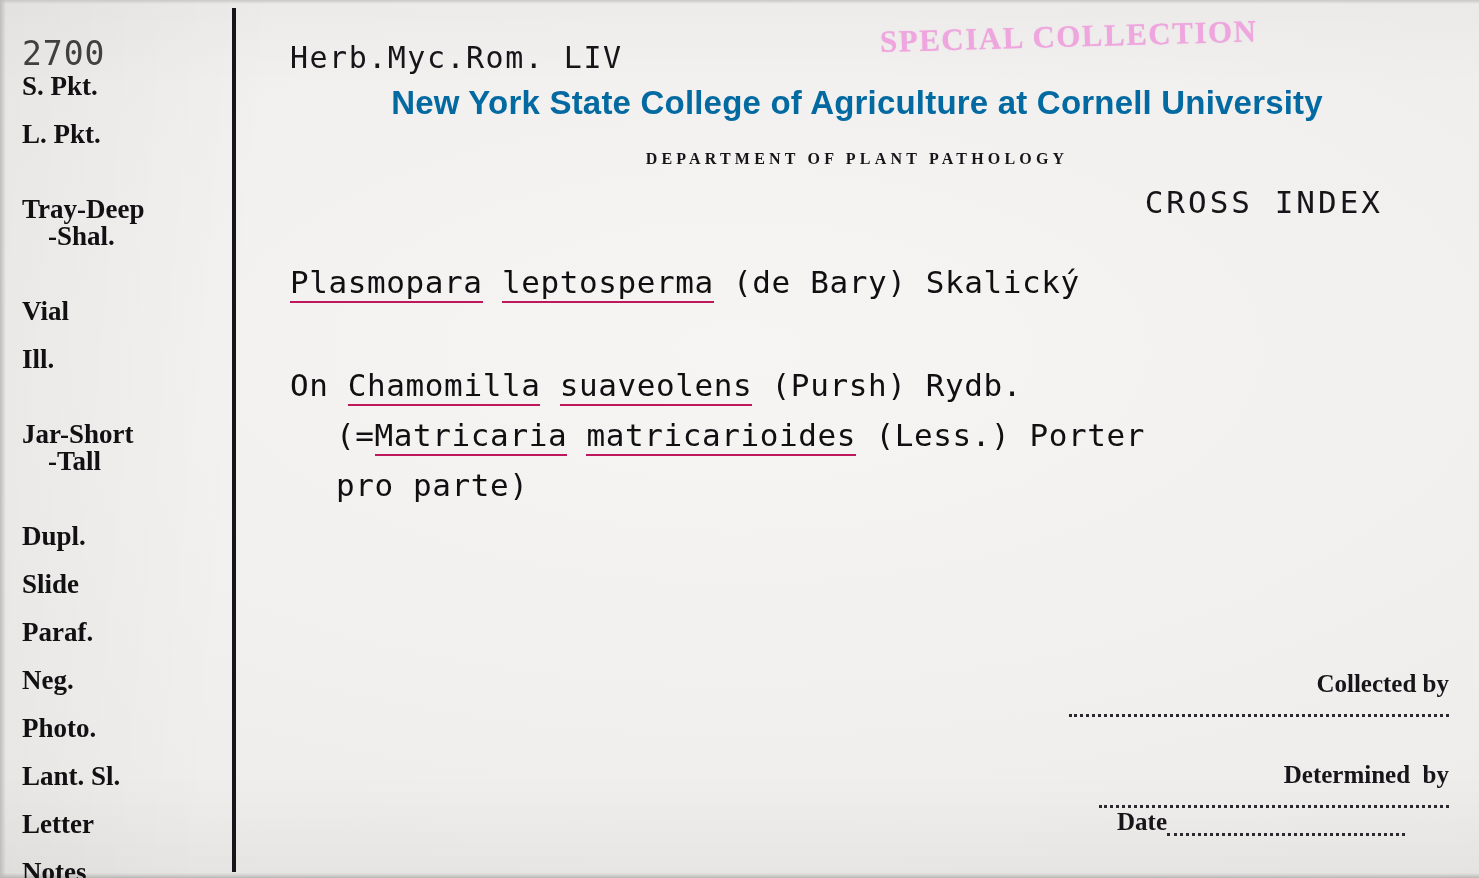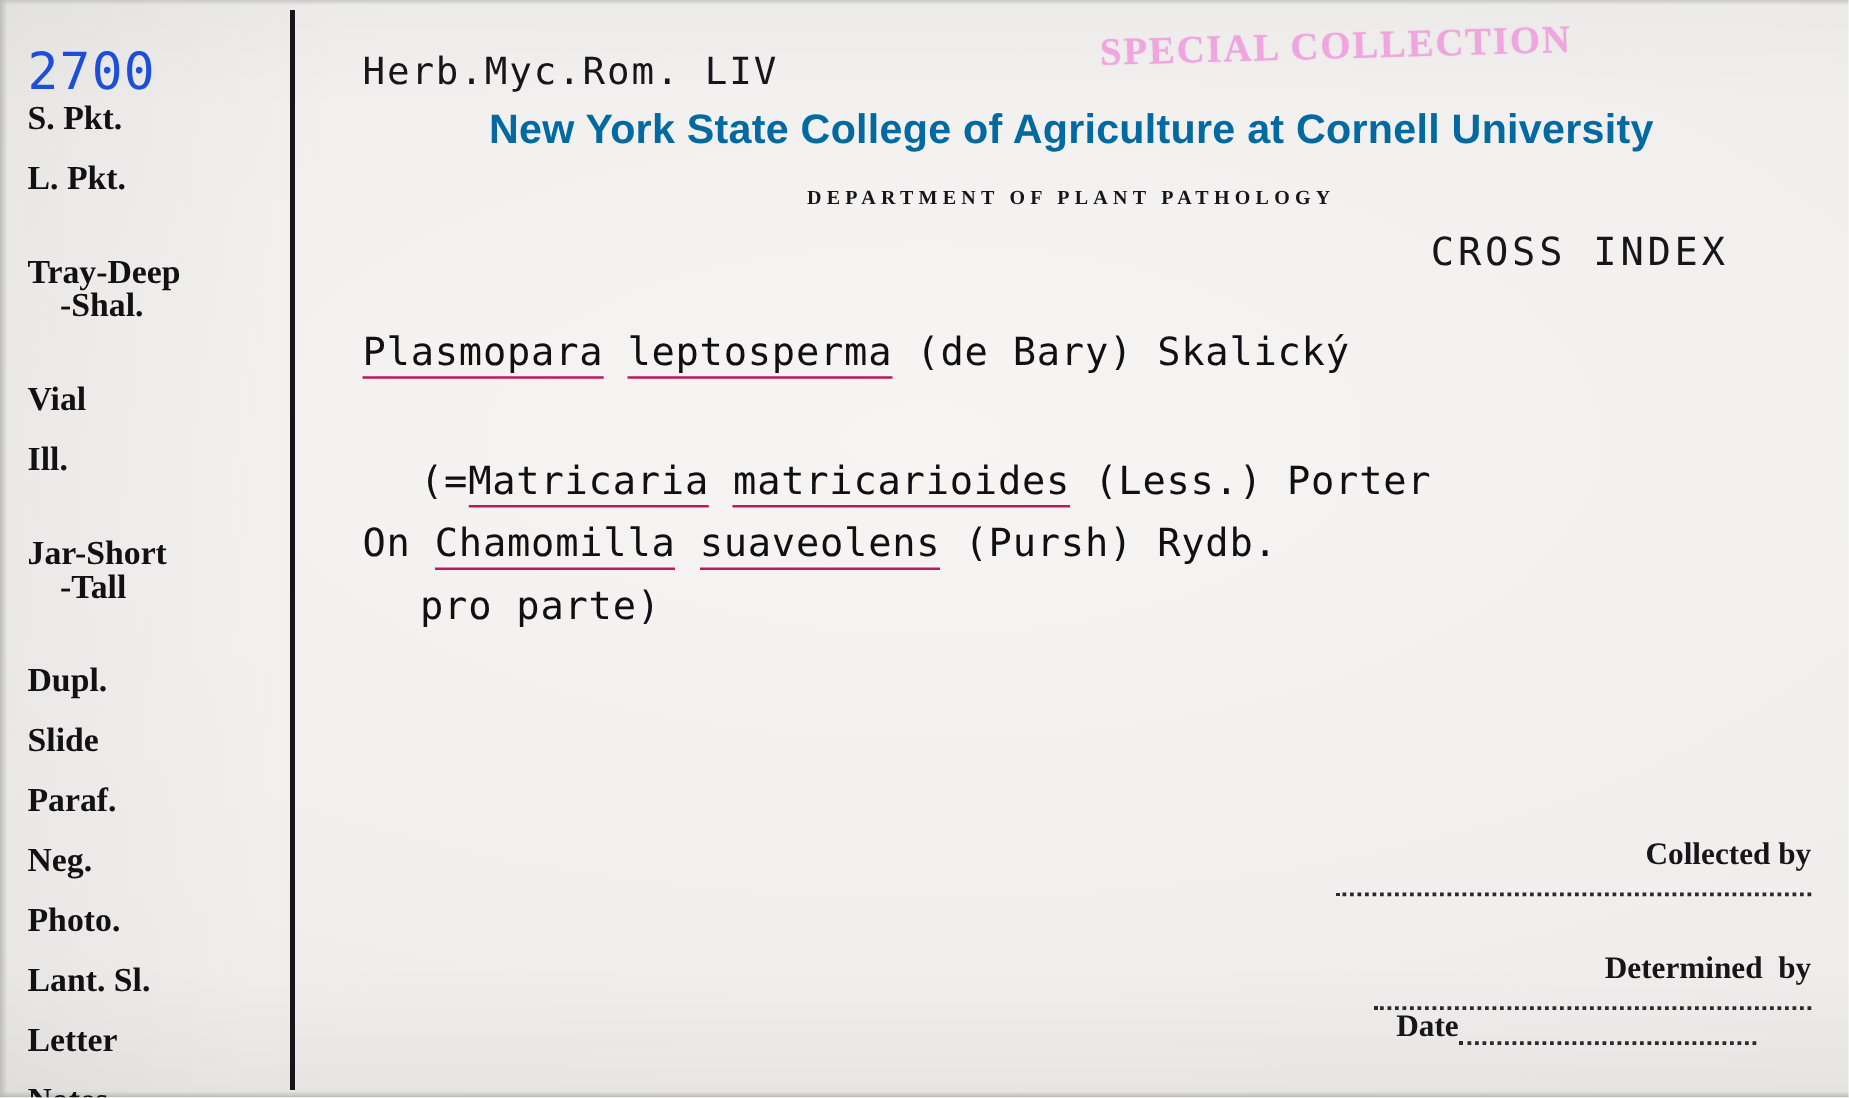--- a/index.html
+++ b/index.html
@@ -58,23 +58,23 @@
 
   
   .index-col {
     position: absolute;
     left: 22px;
     top: 38px;
     width: 200px;
   }
   .accession {
     font-family: "DejaVu Sans Mono", monospace;
-    font-size: 41px;
+    font-size: 33px;
     letter-spacing: 1px;
-    color: #1d4ed8;
+    color: #404040;
     line-height: 0.95;
     margin-bottom: 2px;
   }
   .index-item {
     font-family: "Liberation Serif", serif;
     font-weight: bold;
     font-size: 27px;
     color: #111114;
     line-height: 1.0;
     margin-top: 21px;
@@ -260,22 +260,22 @@
 
     <div class="department">DEPARTMENT OF PLANT PATHOLOGY</div>
 
     <div class="cross-index">CROSS INDEX</div>
 
     <div class="taxon-block">
       <div class="taxon-line"><span class="u">Plasmopara</span> <span class="u">leptosperma</span> <span>(de Bary) Skalický</span></div>
     </div>
 
     <div class="host-block">
+      <div class="taxon-line"><span>On</span> <span class="u">Chamomilla</span> <span class="u">suaveolens</span> <span>(Pursh) Rydb.</span></div>
       <div class="taxon-line indent1"><span>(=</span><span class="u">Matricaria</span> <span class="u">matricarioides</span> <span>(Less.) Porter</span></div>
-      <div class="taxon-line"><span>On</span> <span class="u">Chamomilla</span> <span class="u">suaveolens</span> <span>(Pursh) Rydb.</span></div>
       <div class="taxon-line indent1">pro parte)</div>
     </div>
 
     <div class="footer">
       <div class="field-row">
         <span class="field-label">Collected by</span>
         <span class="dots collected"></span>
         <span class="spacer"></span>
       </div>
       <div class="field-row">

